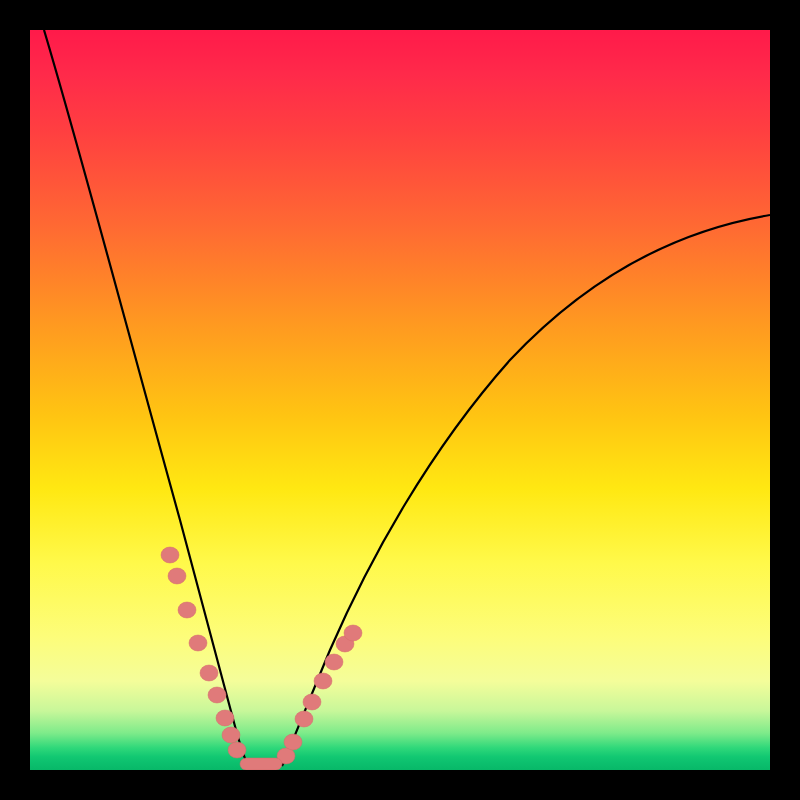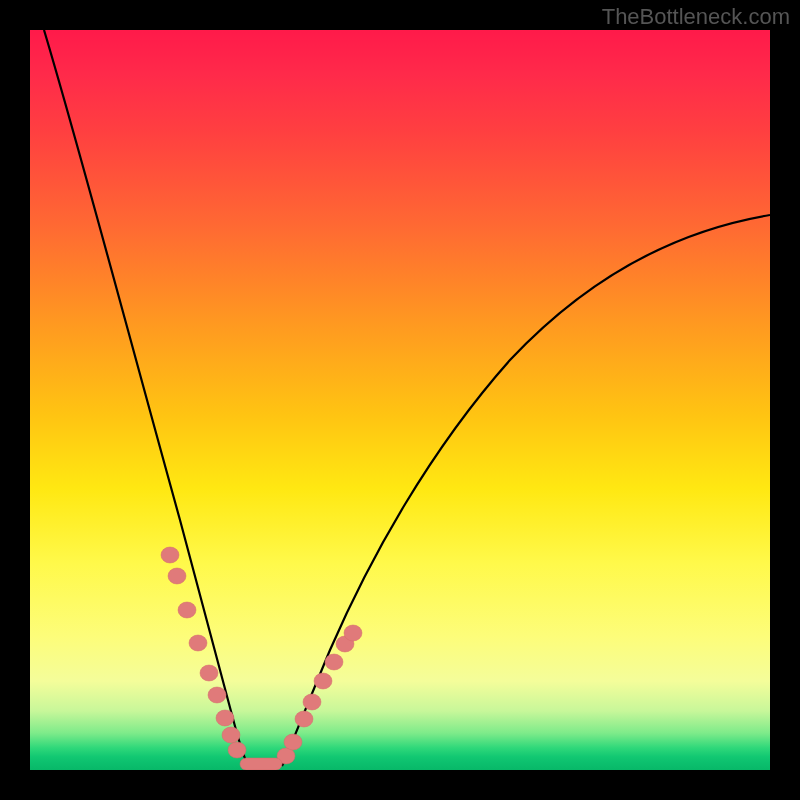--- a/index.html
+++ b/index.html
@@ -75,21 +75,20 @@
     fill: #e07a7a;
     stroke: #d46a6a;
     stroke-width: 0.5;
   }
 </style>
 </head>
 <body>
 
 <div class="frame">
 
-  <div class="watermark">TheBottleneck.com</div>
 
   <div class="plot-area">
     <div class="gradient-bg"></div>
 
     <svg class="curves" viewBox="0 0 740 740" preserveAspectRatio="none">
 
       <path class="curve" d="M 14 0
                C 50 120, 100 310, 150 490
                C 172 570, 190 640, 206 700
                C 211 718, 215 729, 218 736"></path>

